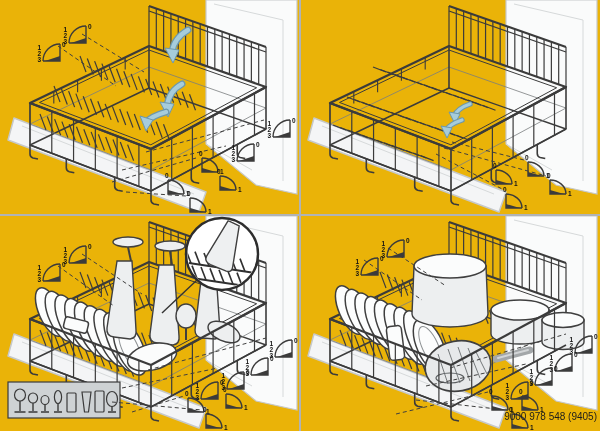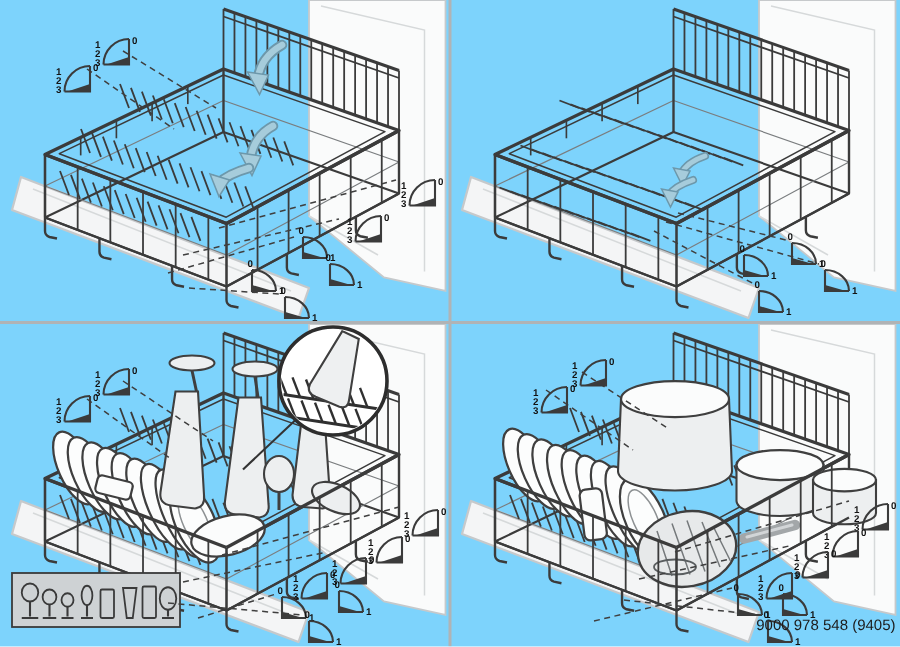--- a/index.html
+++ b/index.html
@@ -1,16 +1,16 @@
 <!DOCTYPE html>
 <html><head>
 <meta charset="utf-8">
 <style>
   html,body{margin:0;padding:0;background:#ffffff;}
-  .stage{position:relative;width:600px;height:431px;background:#7dd3fc;overflow:hidden;
+  .stage{position:relative;width:600px;height:431px;background:#eab308;overflow:hidden;
          font-family:"Liberation Sans",sans-serif;}
   .divider-v{position:absolute;left:299px;top:0;width:2px;height:431px;background:#b0b3b5;}
   .divider-h{position:absolute;left:0;top:214px;width:600px;height:2px;background:#b0b3b5;}
   .panel{position:absolute;width:300px;height:215px;}
   .panel svg{display:block;width:100%;height:100%;}
   #panel-0{left:0;top:0;}
   #panel-1{left:300px;top:0;}
   #panel-2{left:0;top:216px;height:215px;}
   #panel-3{left:300px;top:216px;height:215px;}
   .lt2  {stroke:#d6d9da;stroke-width:1;fill:none;}

